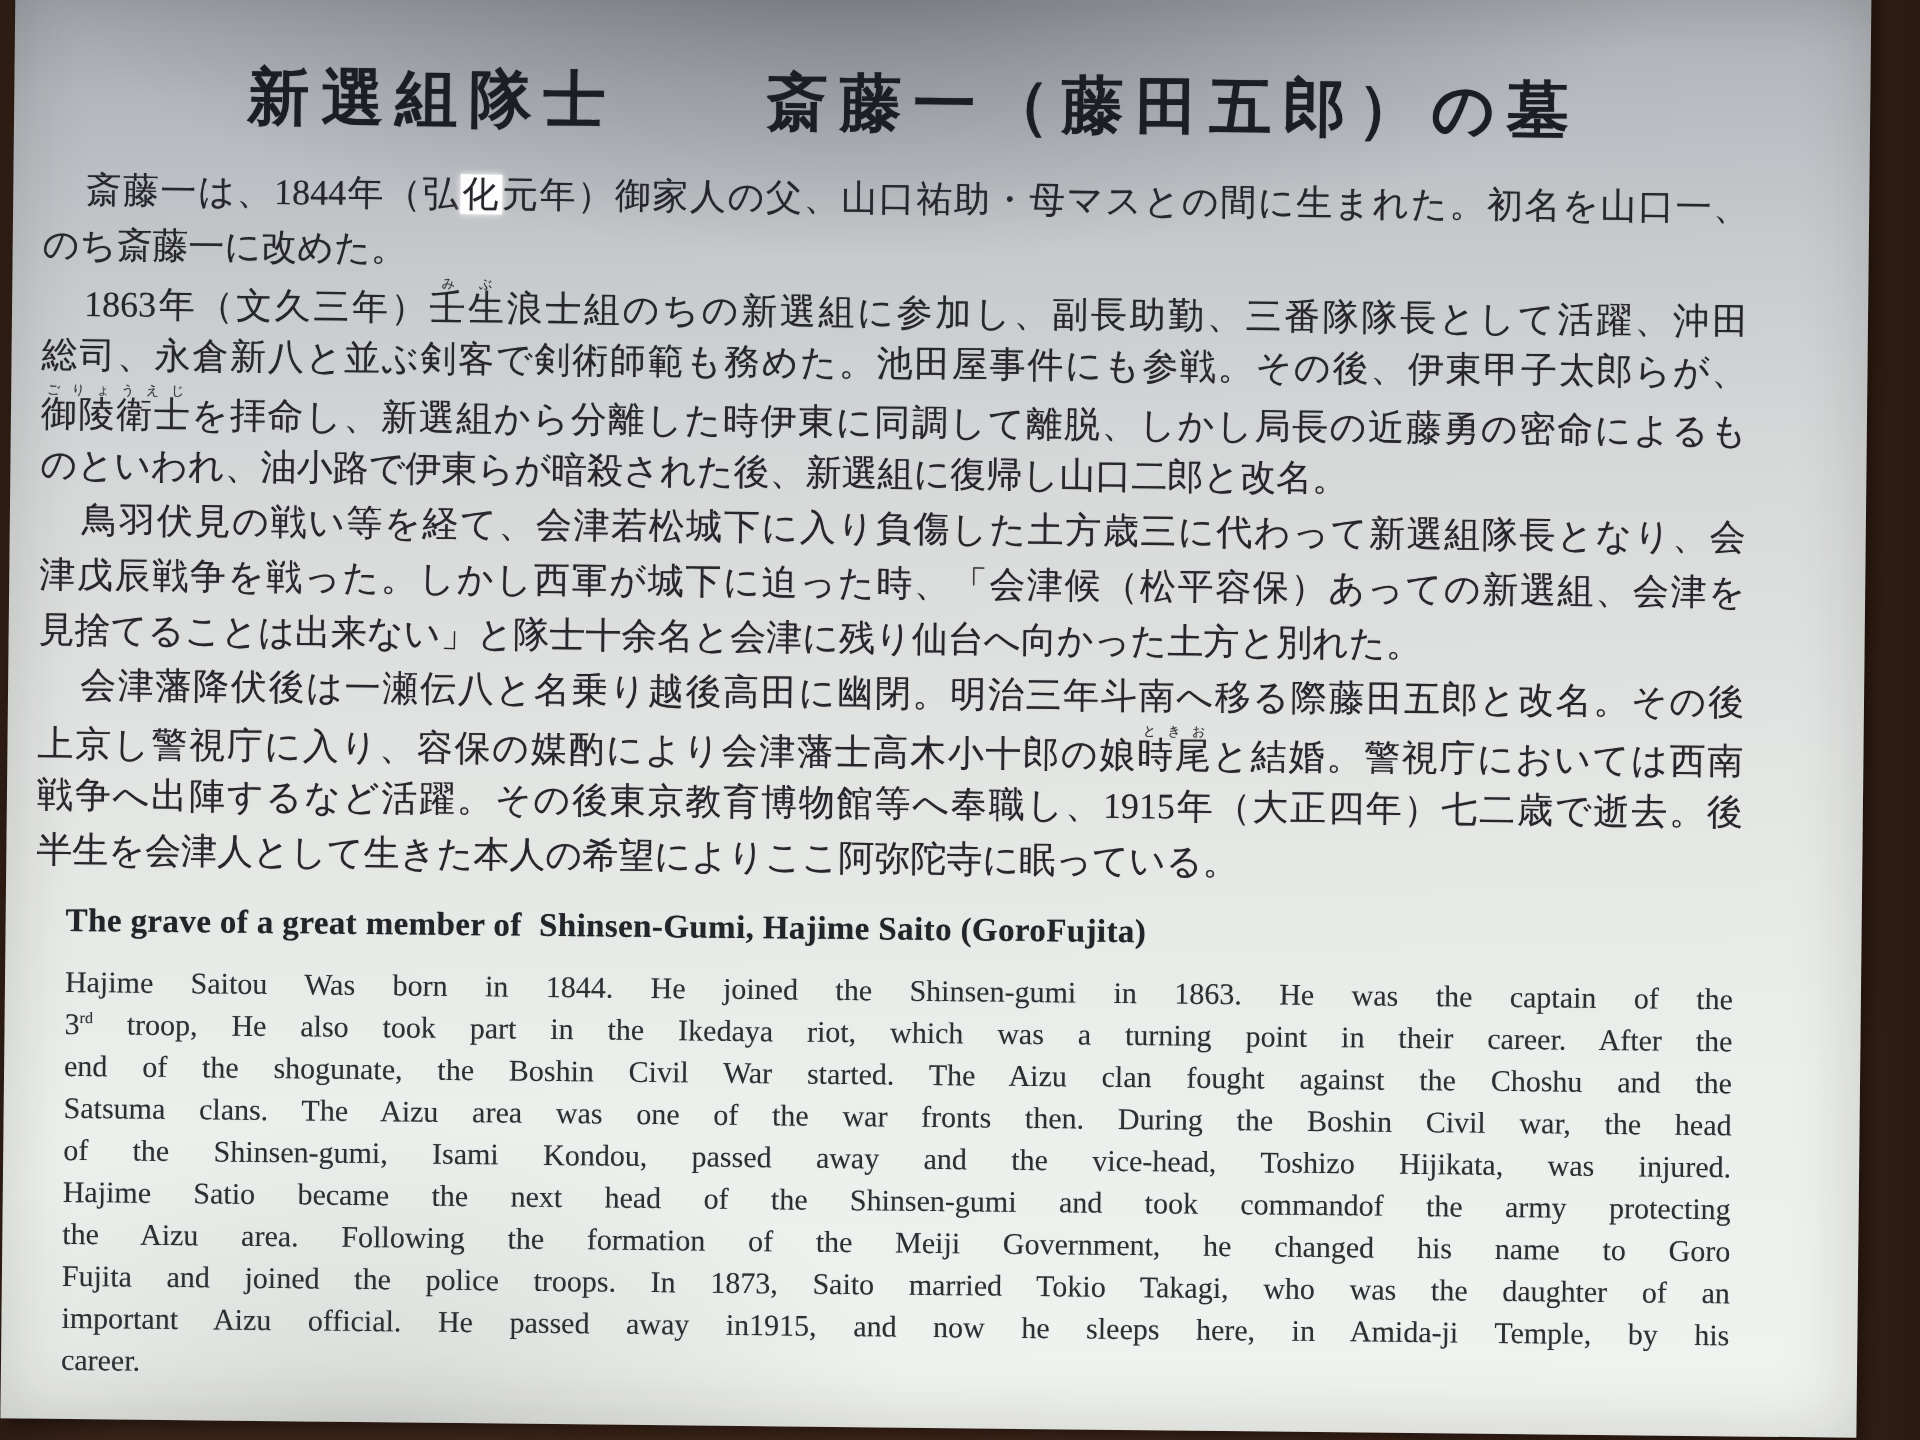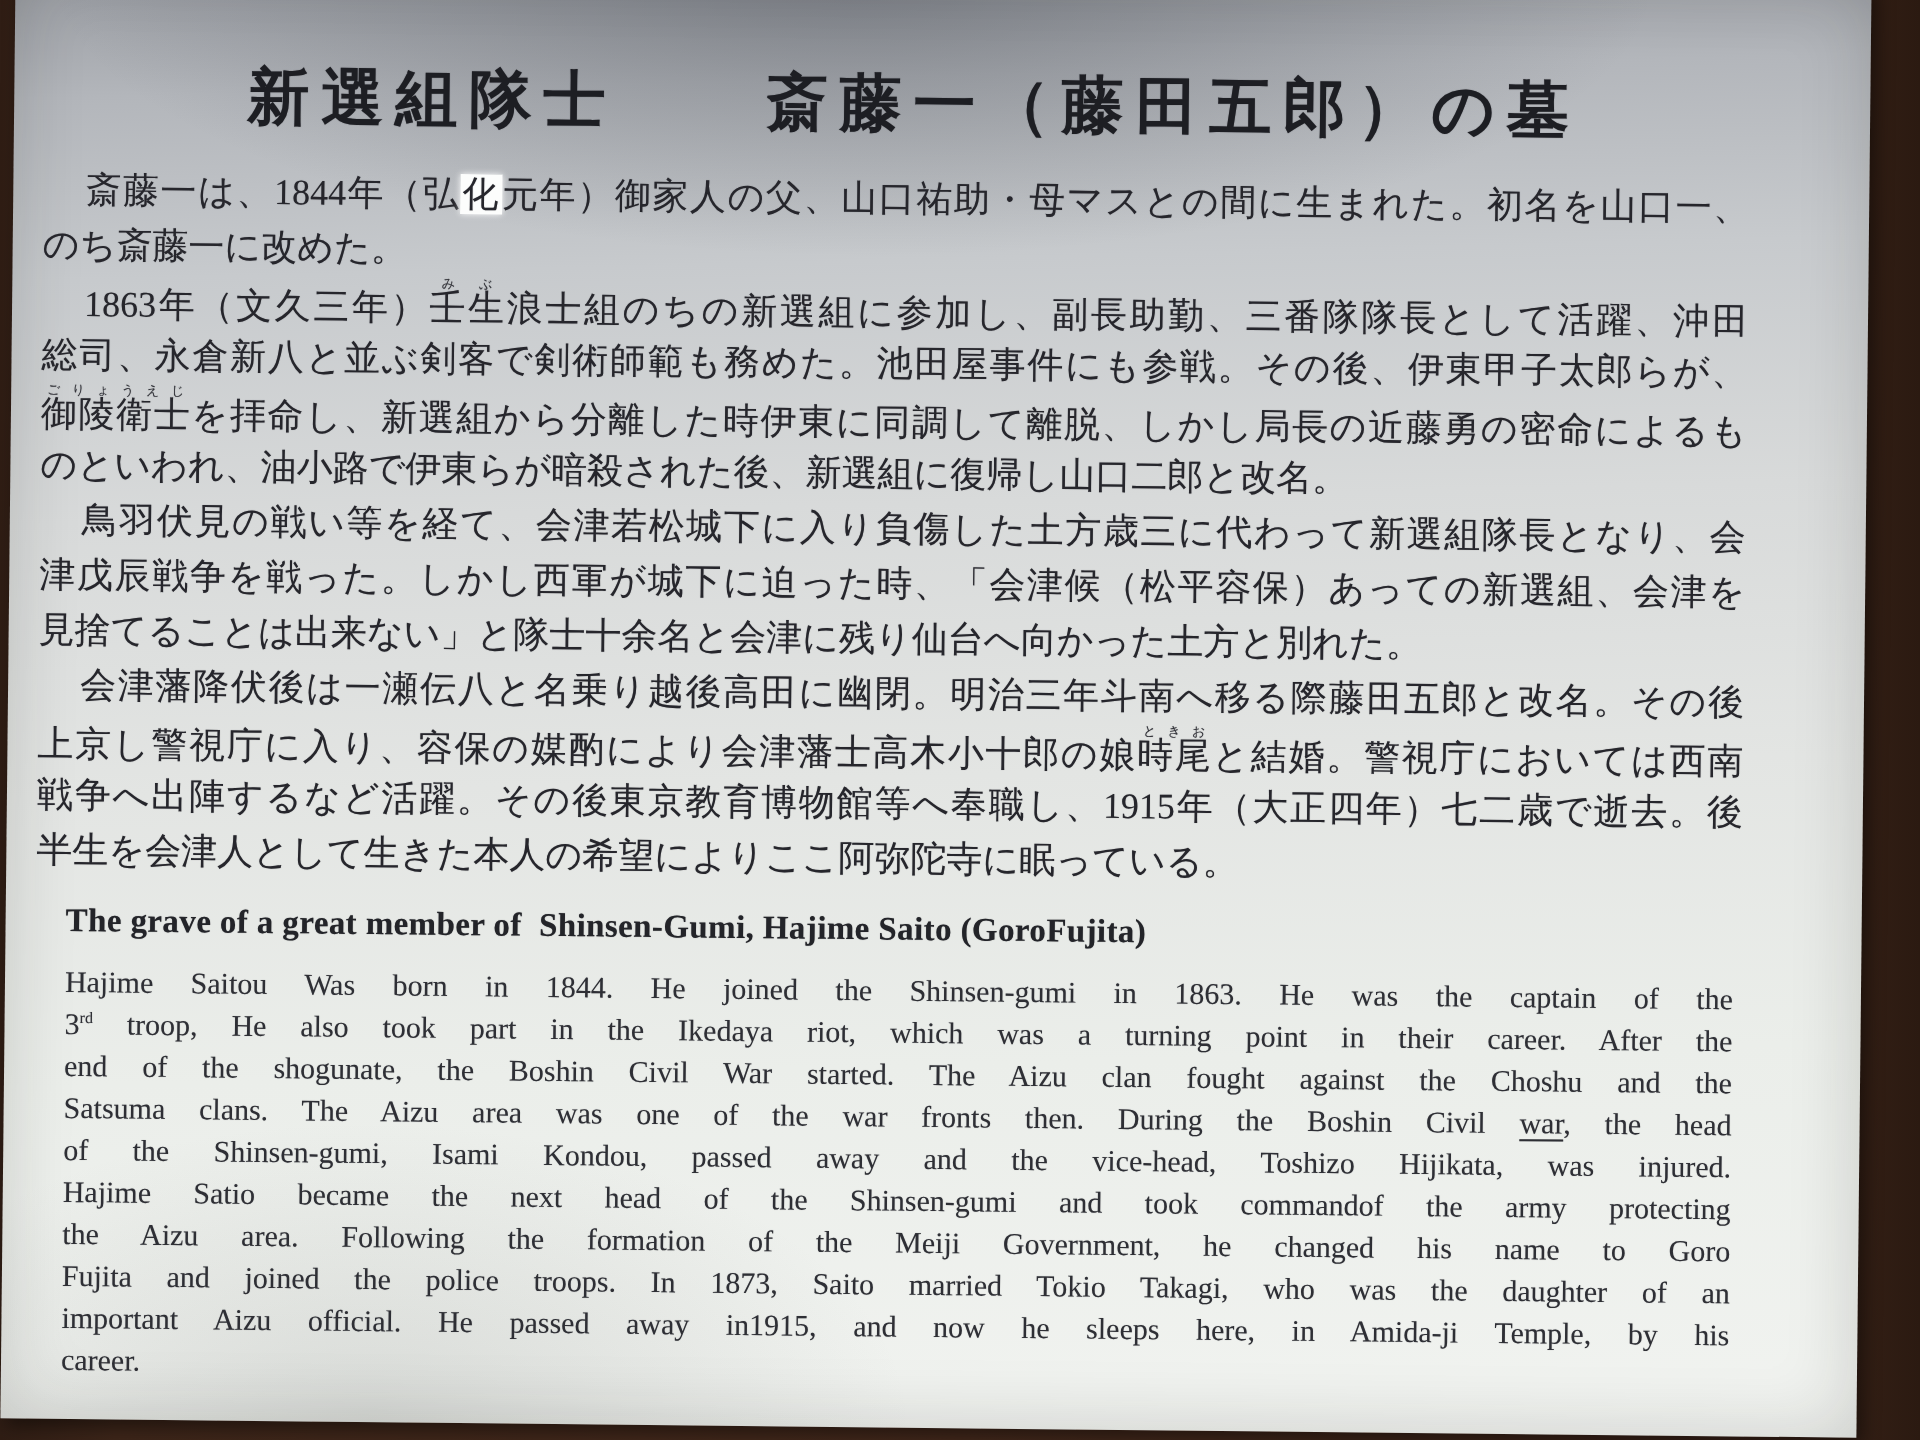--- a/index.html
+++ b/index.html
@@ -99,21 +99,20 @@
     text-align-last: justify;
     height: 42px;
   }
   .en-line.end { text-align-last: left; }
   .en sup {
     font-size: 16px;
     line-height: 0;
     vertical-align: super;
   }
   .ul {
-    text-decoration: underline;
     text-decoration-thickness: 2px;
     text-underline-offset: 6px;
   }
 </style>
 </head>
 <body>
 
 <div class="photo">
   <div class="panel">
     <div class="content">

